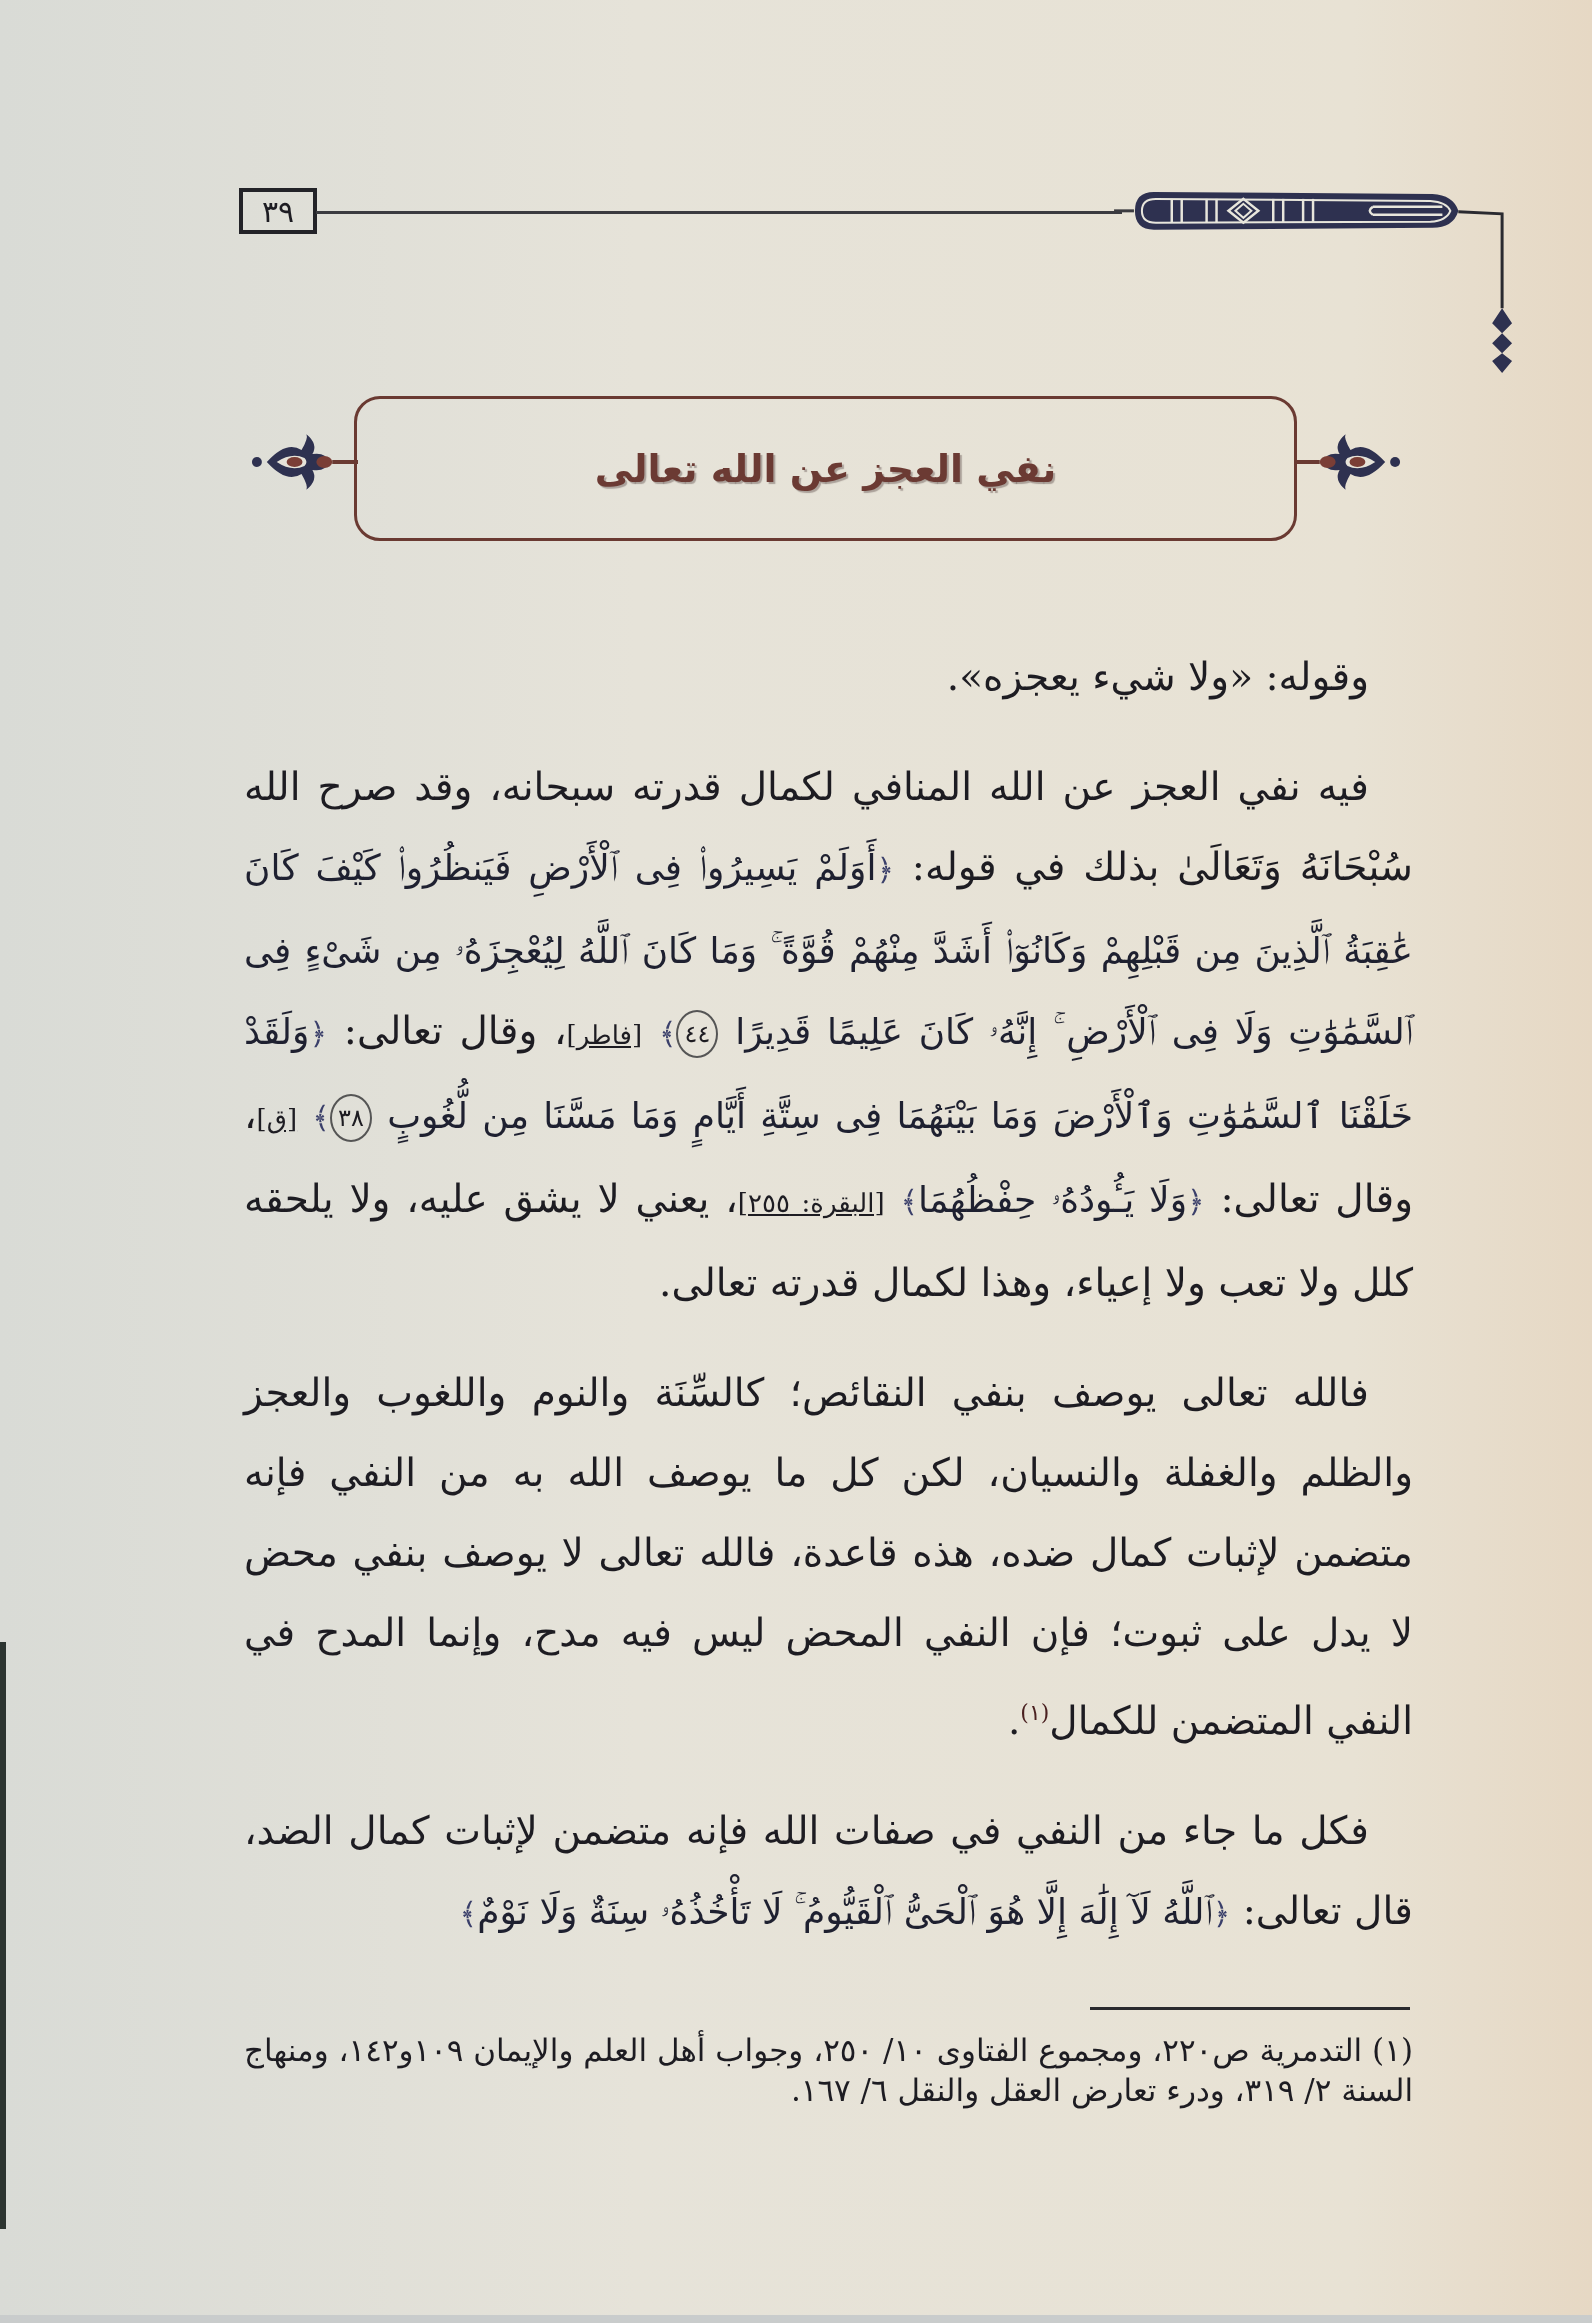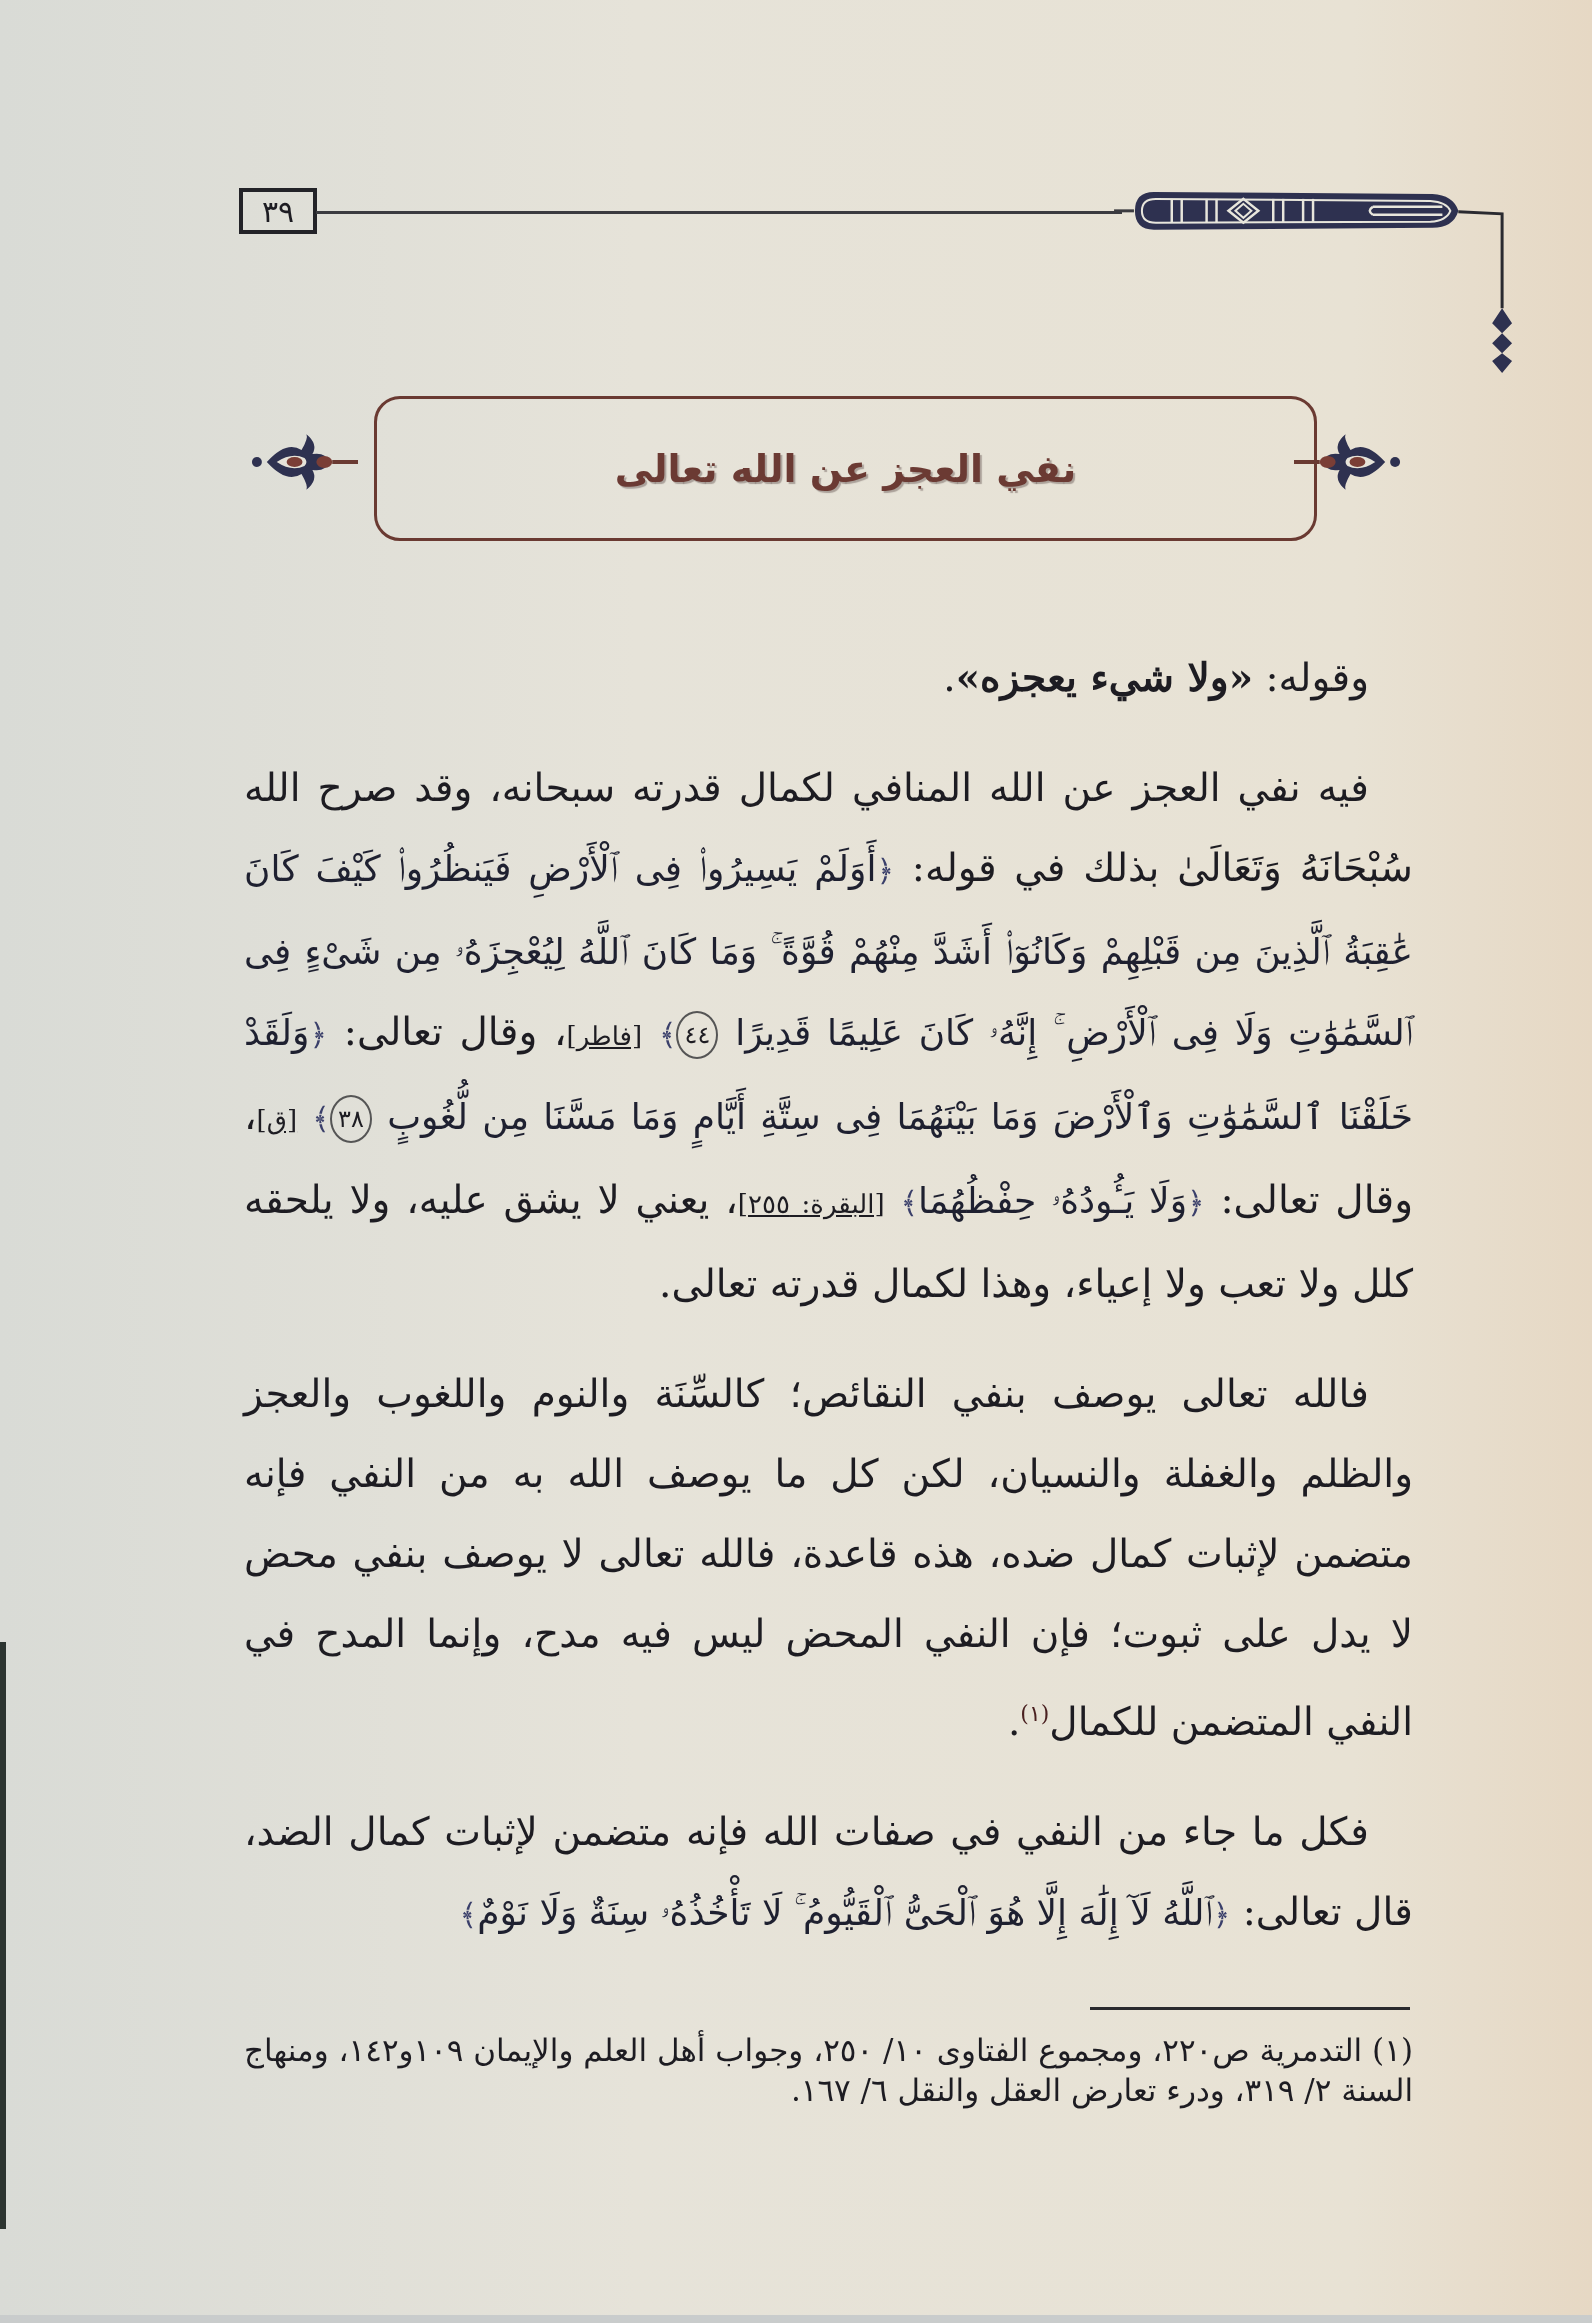--- a/index.html
+++ b/index.html
@@ -22,37 +22,37 @@
     font-size: 30px; font-family: Liberation Serif, serif; color: #1d1c22; background: transparent;
   }
   .header-line {
     position: absolute; left: 316px; top: 211px; width: 806px; height: 3px; background: #3b3b40;
   }
   .header-ornament { position: absolute; left: 1114px; top: 179px; }
   
   .title-frame {
     position: absolute; left: 354px; top: 396px; width: 943px; height: 145px;
     border: 3px solid #6a3a32; border-radius: 26px; box-sizing: border-box;
-    display: flex; align-items: center; justify-content: center; margin-left: 20px;
+    display: flex; align-items: center; justify-content: center;
   }
   .title-text {
     direction: rtl; font-family: "DejaVu Sans", sans-serif; font-weight: bold; font-size: 38px;
     color: #6b3a33; text-shadow: 2px 2px 1px rgba(60,40,40,0.35);
   }
   .flourish { position: absolute; top: 430px; }
   
   .content {
     position: absolute; left: 244px; top: 637px; width: 1169px;
     direction: rtl; text-align: justify;
     font-size: 39px; line-height: 80px;
   }
   .content p { margin: 0; }
   .content p.gap { margin-top: 30px; }
   .indent { display: inline-block; width: 44px; }
-  .quote-bold { font-weight: bold; }
+  .quote-bold { font-weight: normal; }
   .quran { font-family: "DejaVu Sans", sans-serif; font-size: 36px; color: #1e2030; }
   .bracket { color: #3a3f6a; font-size: 30px; }
   .ref { font-size: 26px; text-decoration: underline; }
   .ayah {
     display: inline-block; width: 38px; height: 44px; border: 2px solid #555; border-radius: 50%;
     font-size: 24px; line-height: 44px; text-align: center; vertical-align: middle;
   }
   sup.fn { font-size: 22px; color: #4a2020; }
   
   .fn-rule {

